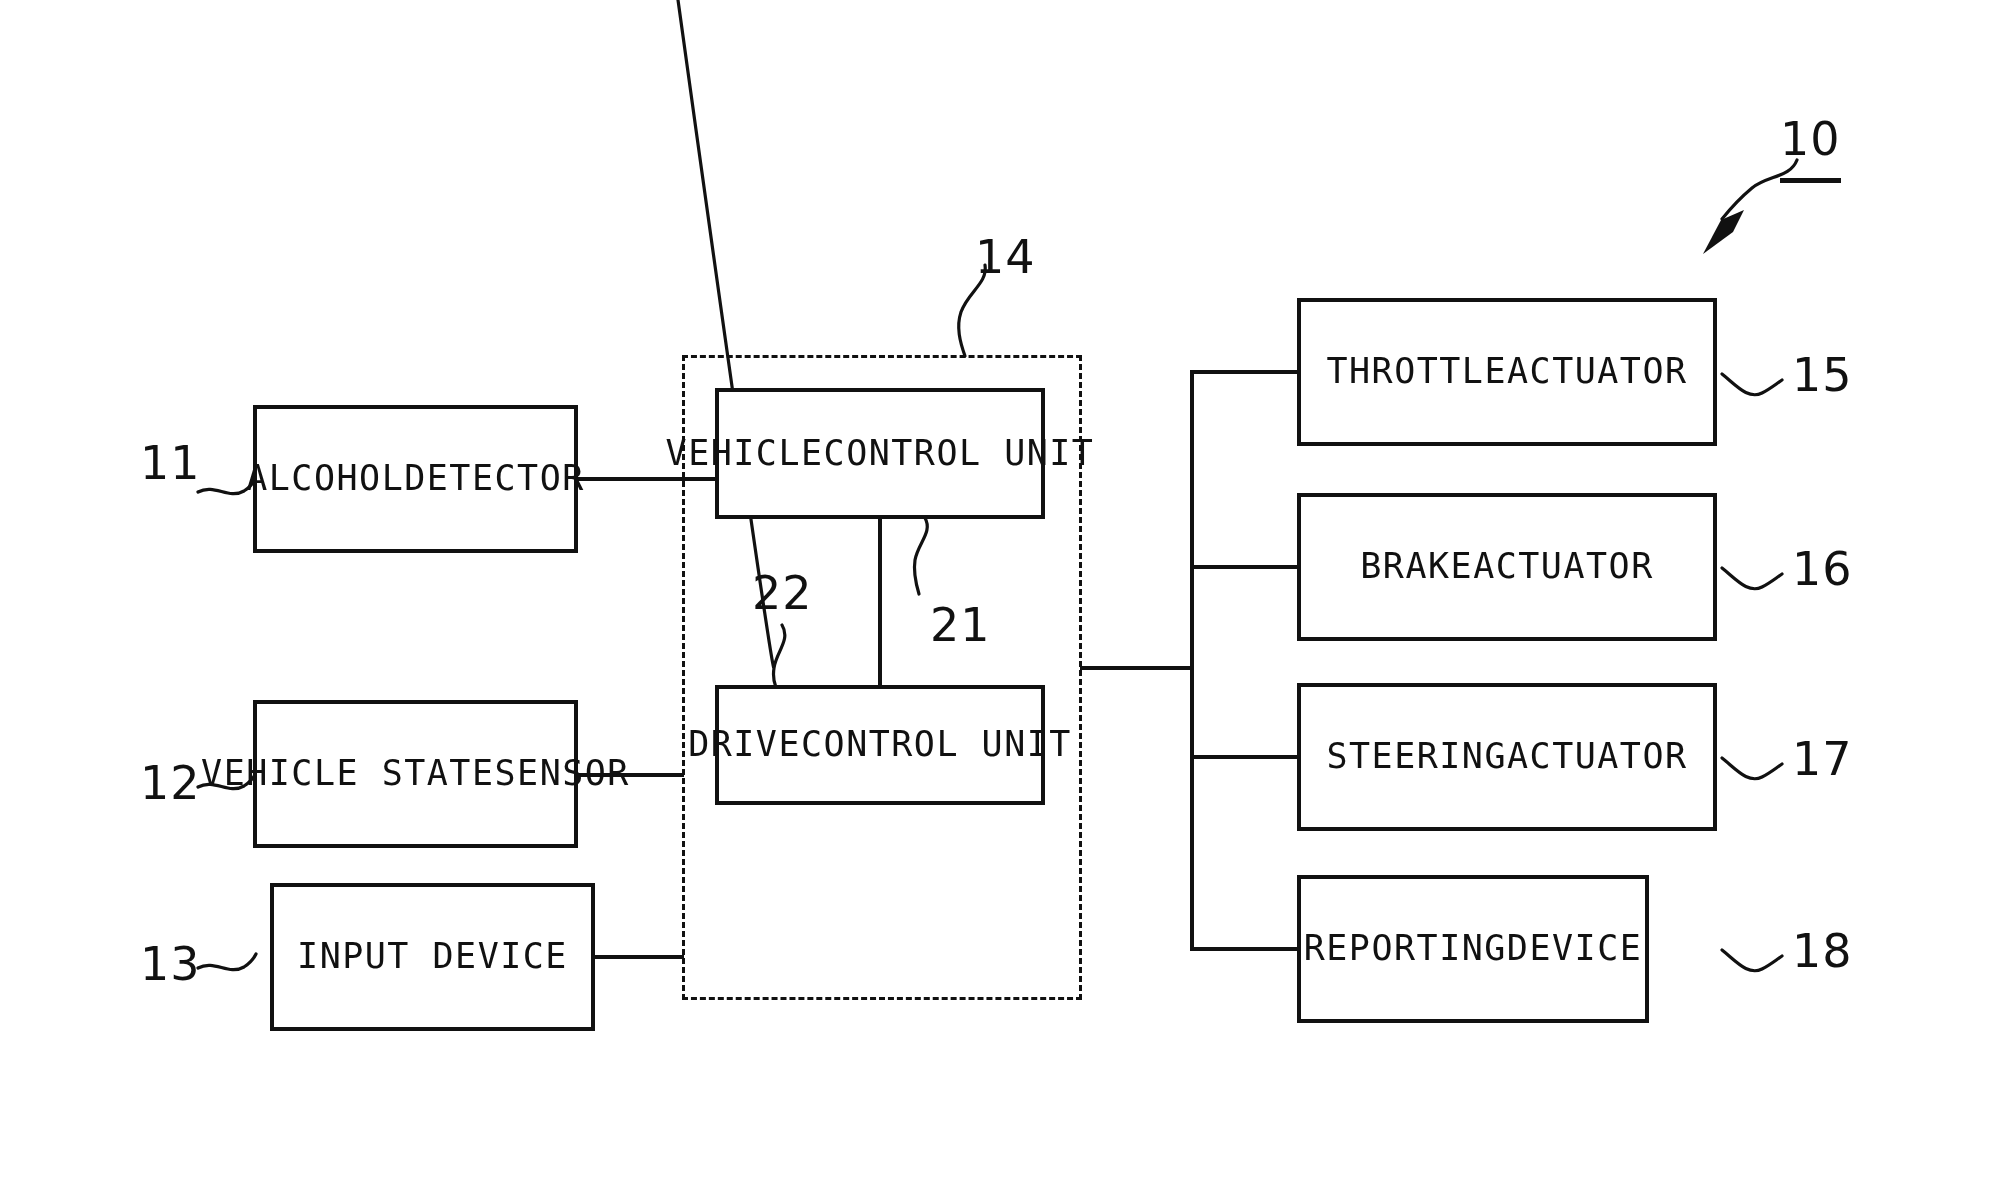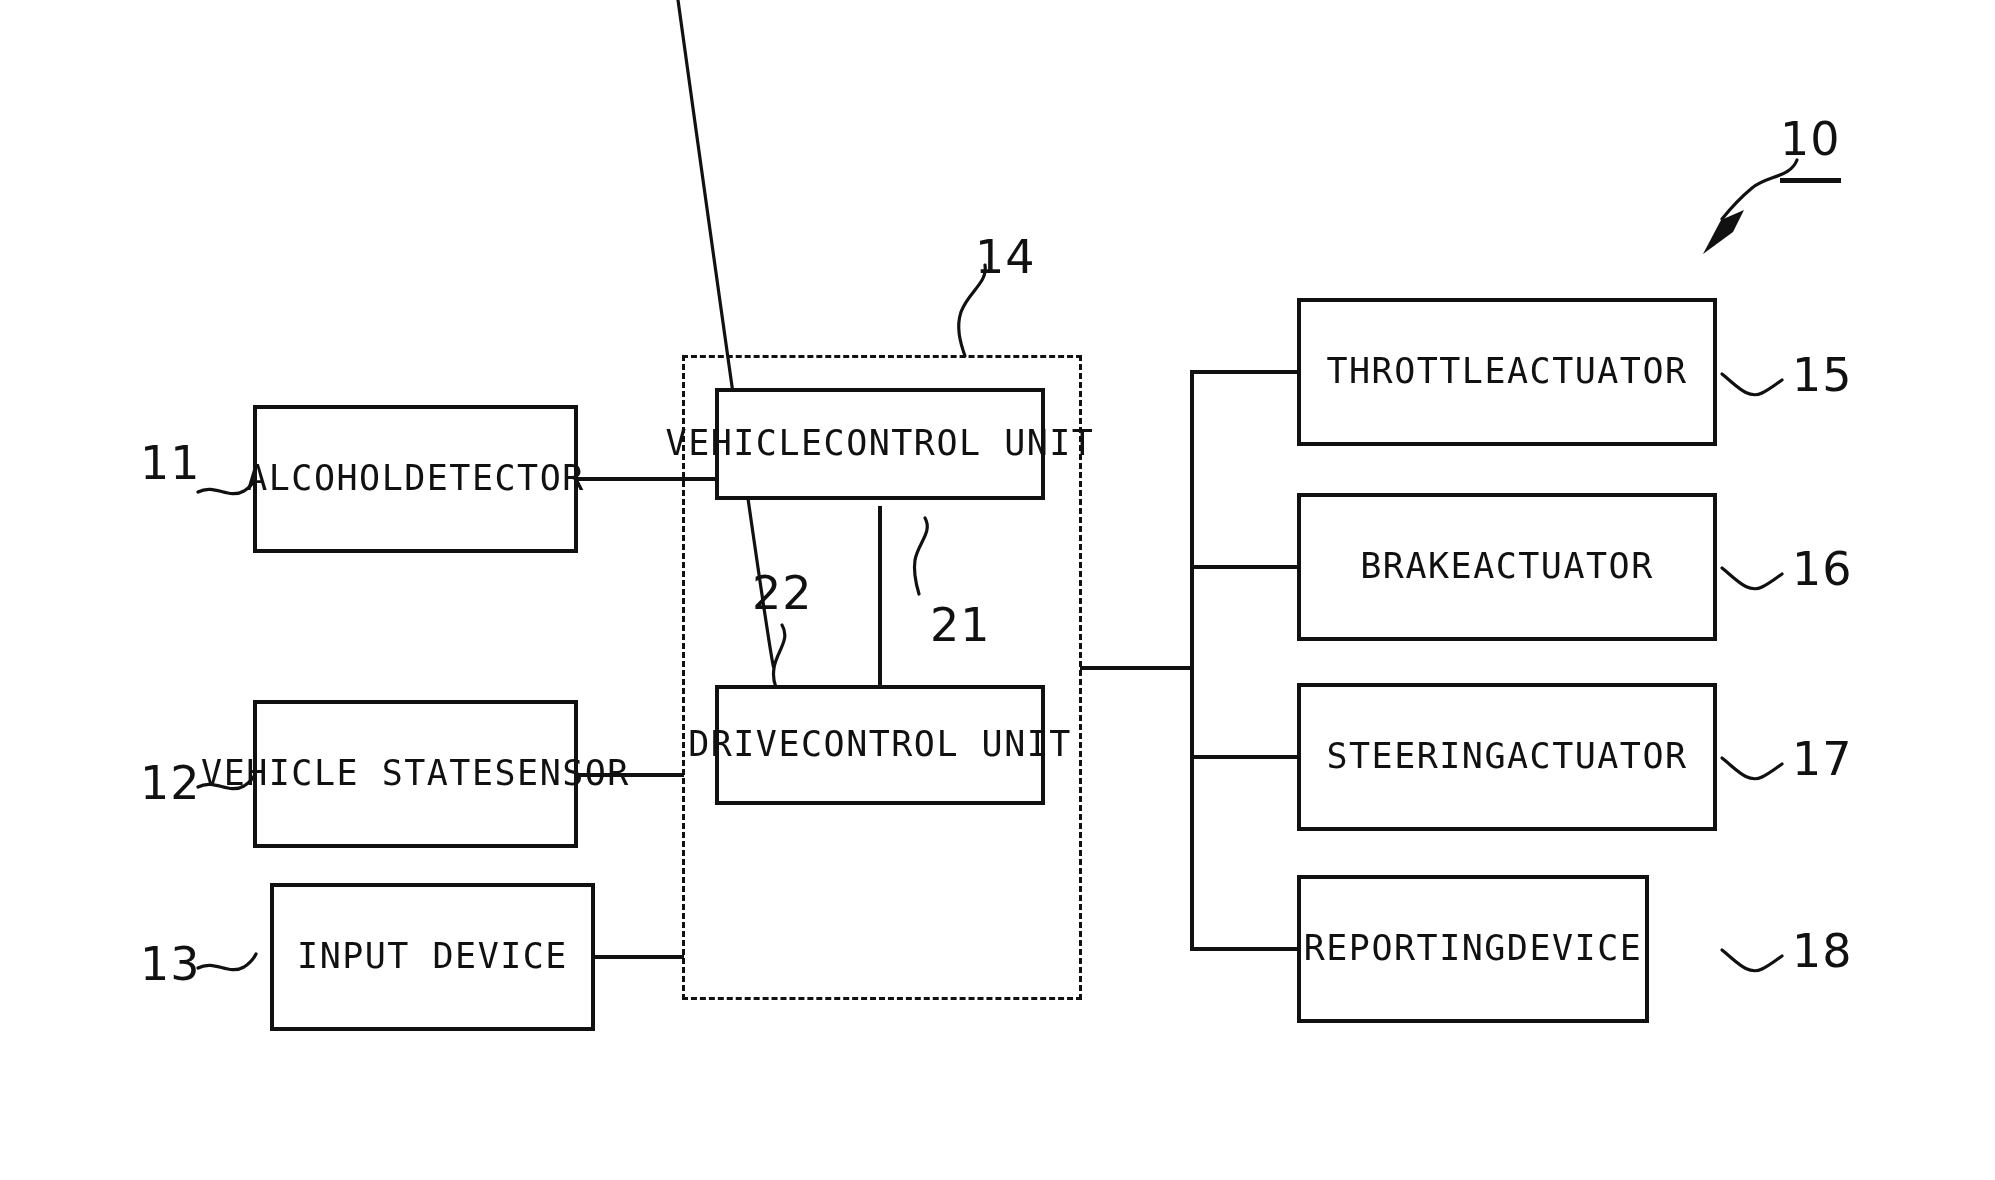--- a/index.html
+++ b/index.html
@@ -119,21 +119,21 @@
 
   <div class="blk" id="blk-vehicle-state-sensor" style="left: 253px; top: 700px; width: 325px; height: 148px;">
     <span class="ln">VEHICLE STATE</span>
     <span class="ln">SENSOR</span>
   </div>
 
   <div class="blk" id="blk-input-device" style="left: 270px; top: 883px; width: 325px; height: 148px;">
     <span class="ln">INPUT DEVICE</span>
   </div>
 
-  <div class="blk" id="blk-vehicle-control-unit" style="left: 715px; top: 388px; width: 330px; height: 112px;">
+  <div class="blk" id="blk-vehicle-control-unit" style="left: 715px; top: 388px; width: 330px; height: 131px;">
     <span class="ln">VEHICLE</span>
     <span class="ln">CONTROL UNIT</span>
   </div>
 
   <div class="blk" id="blk-drive-control-unit" style="left: 715px; top: 685px; width: 330px; height: 120px;">
     <span class="ln">DRIVE</span>
     <span class="ln">CONTROL UNIT</span>
   </div>
 
   <div class="blk" id="blk-throttle-actuator" style="left: 1297px; top: 298px; width: 420px; height: 148px;">

